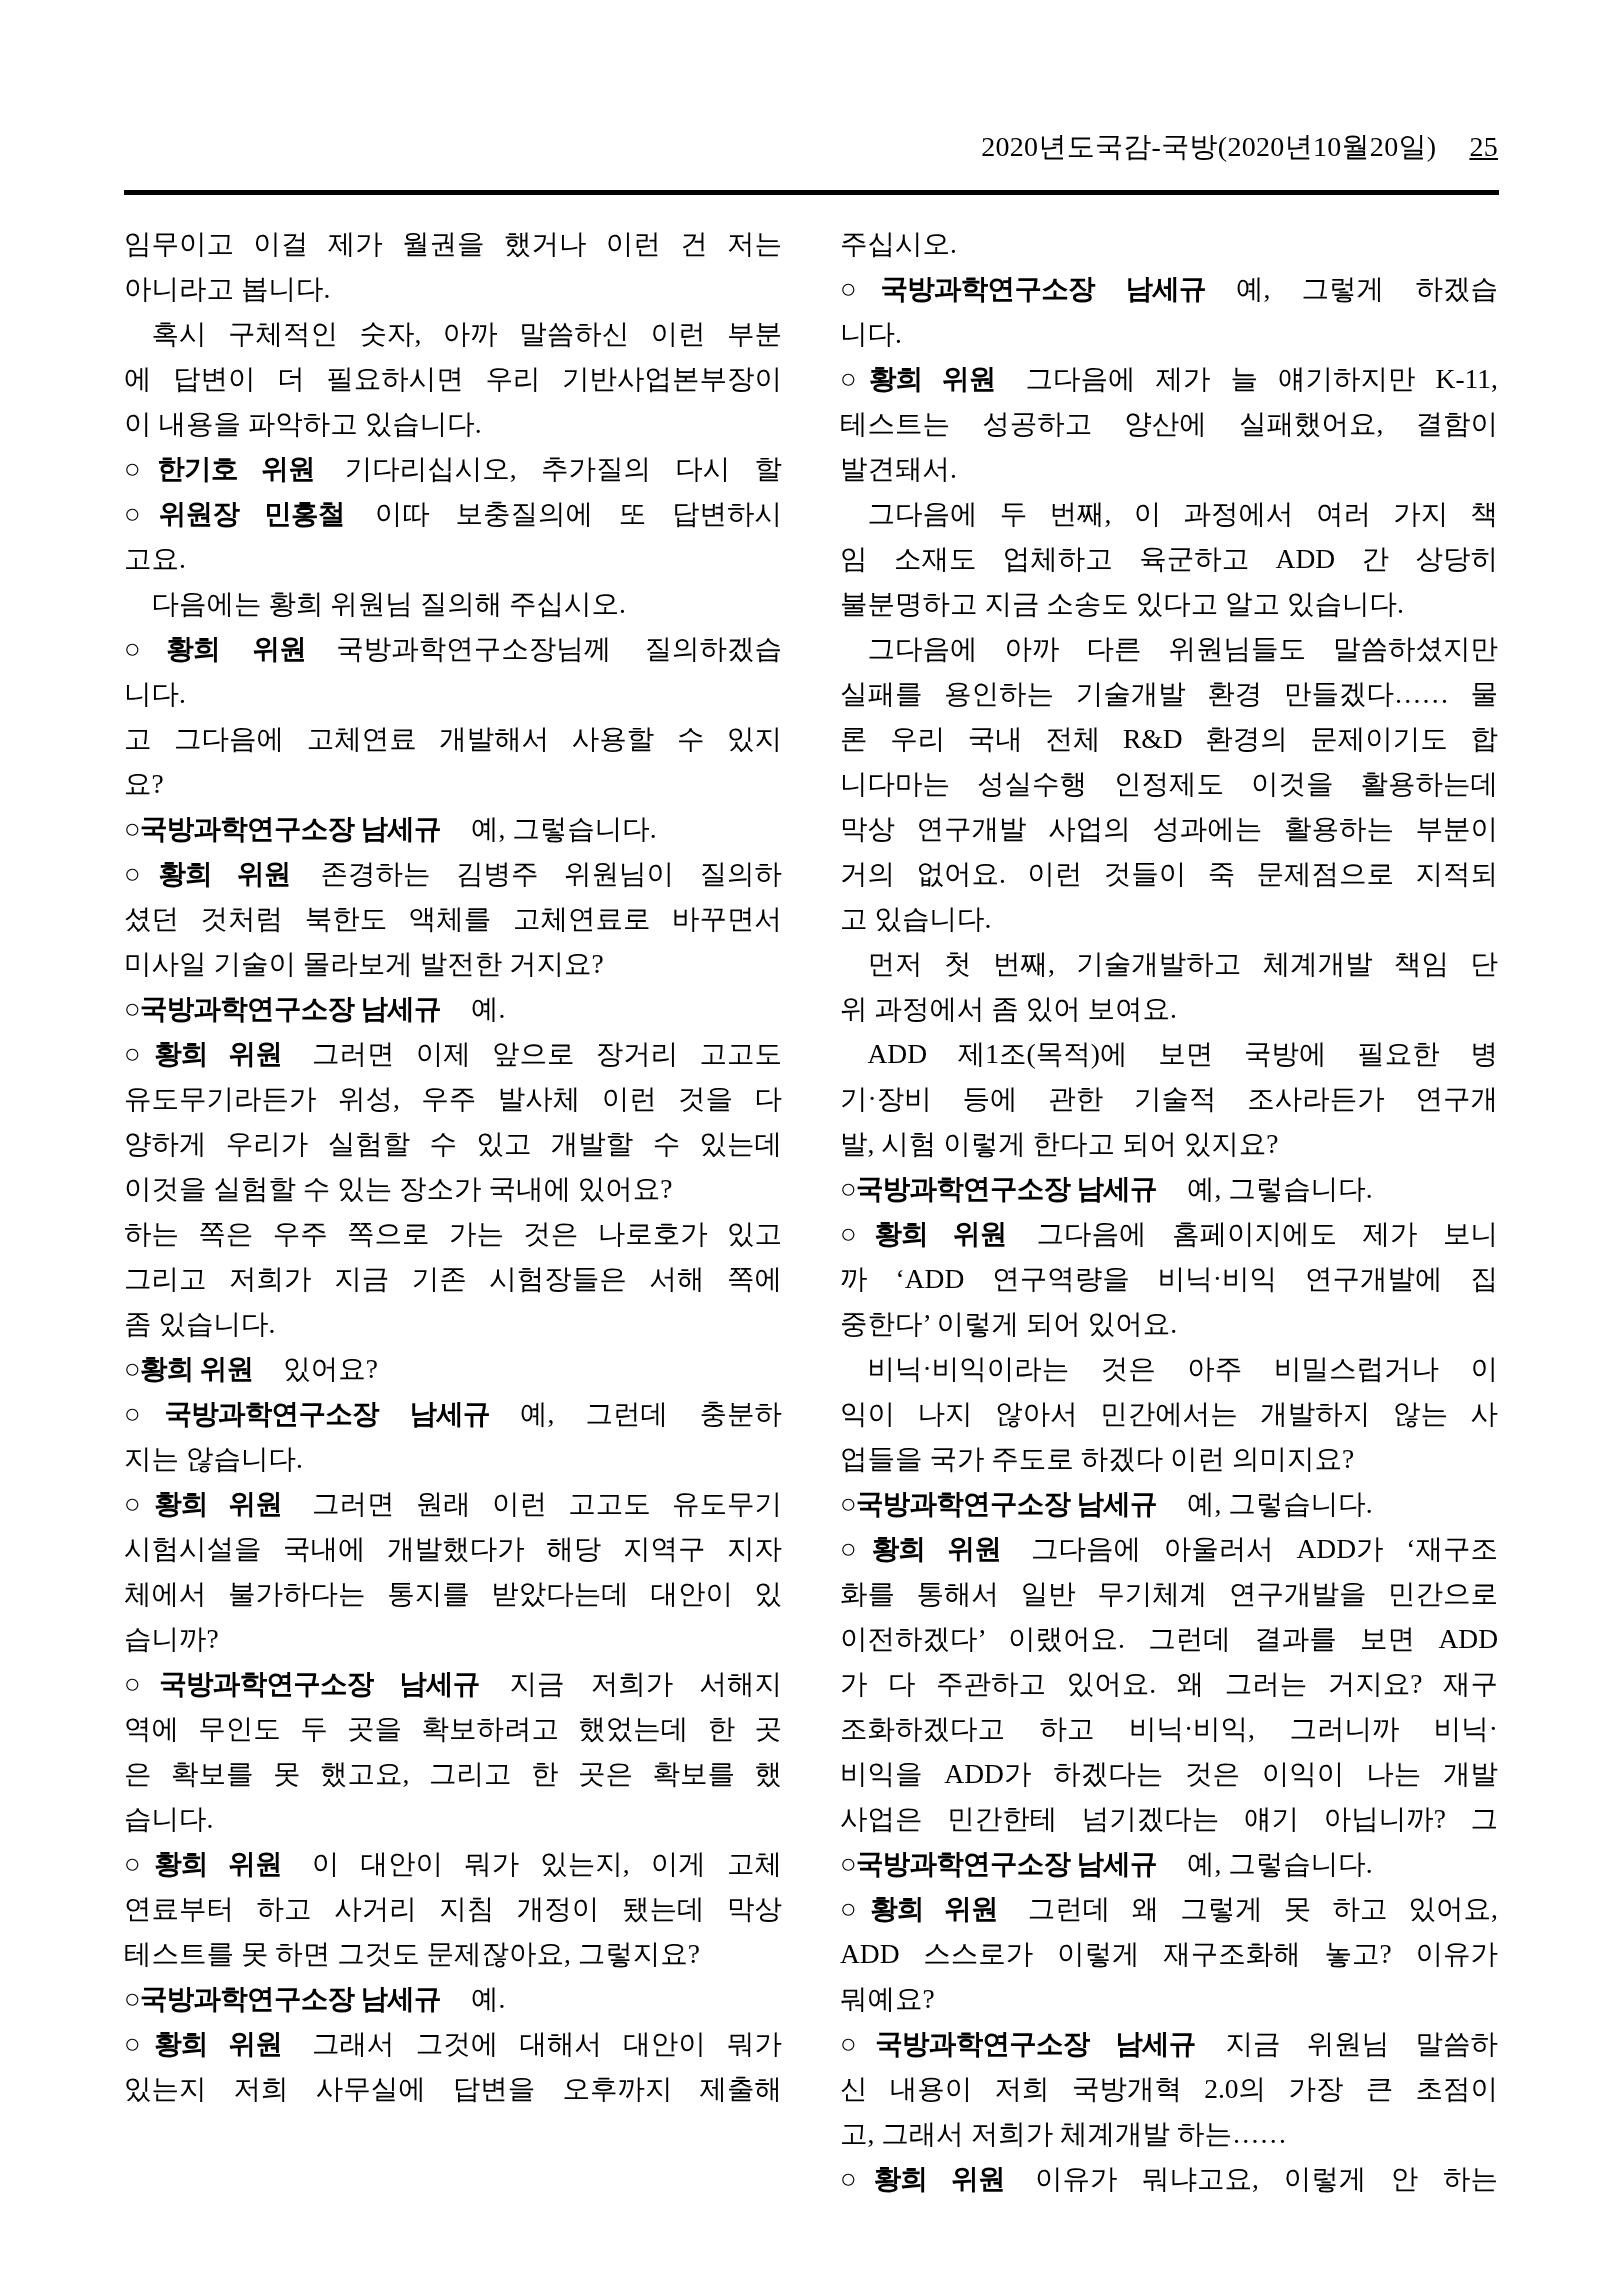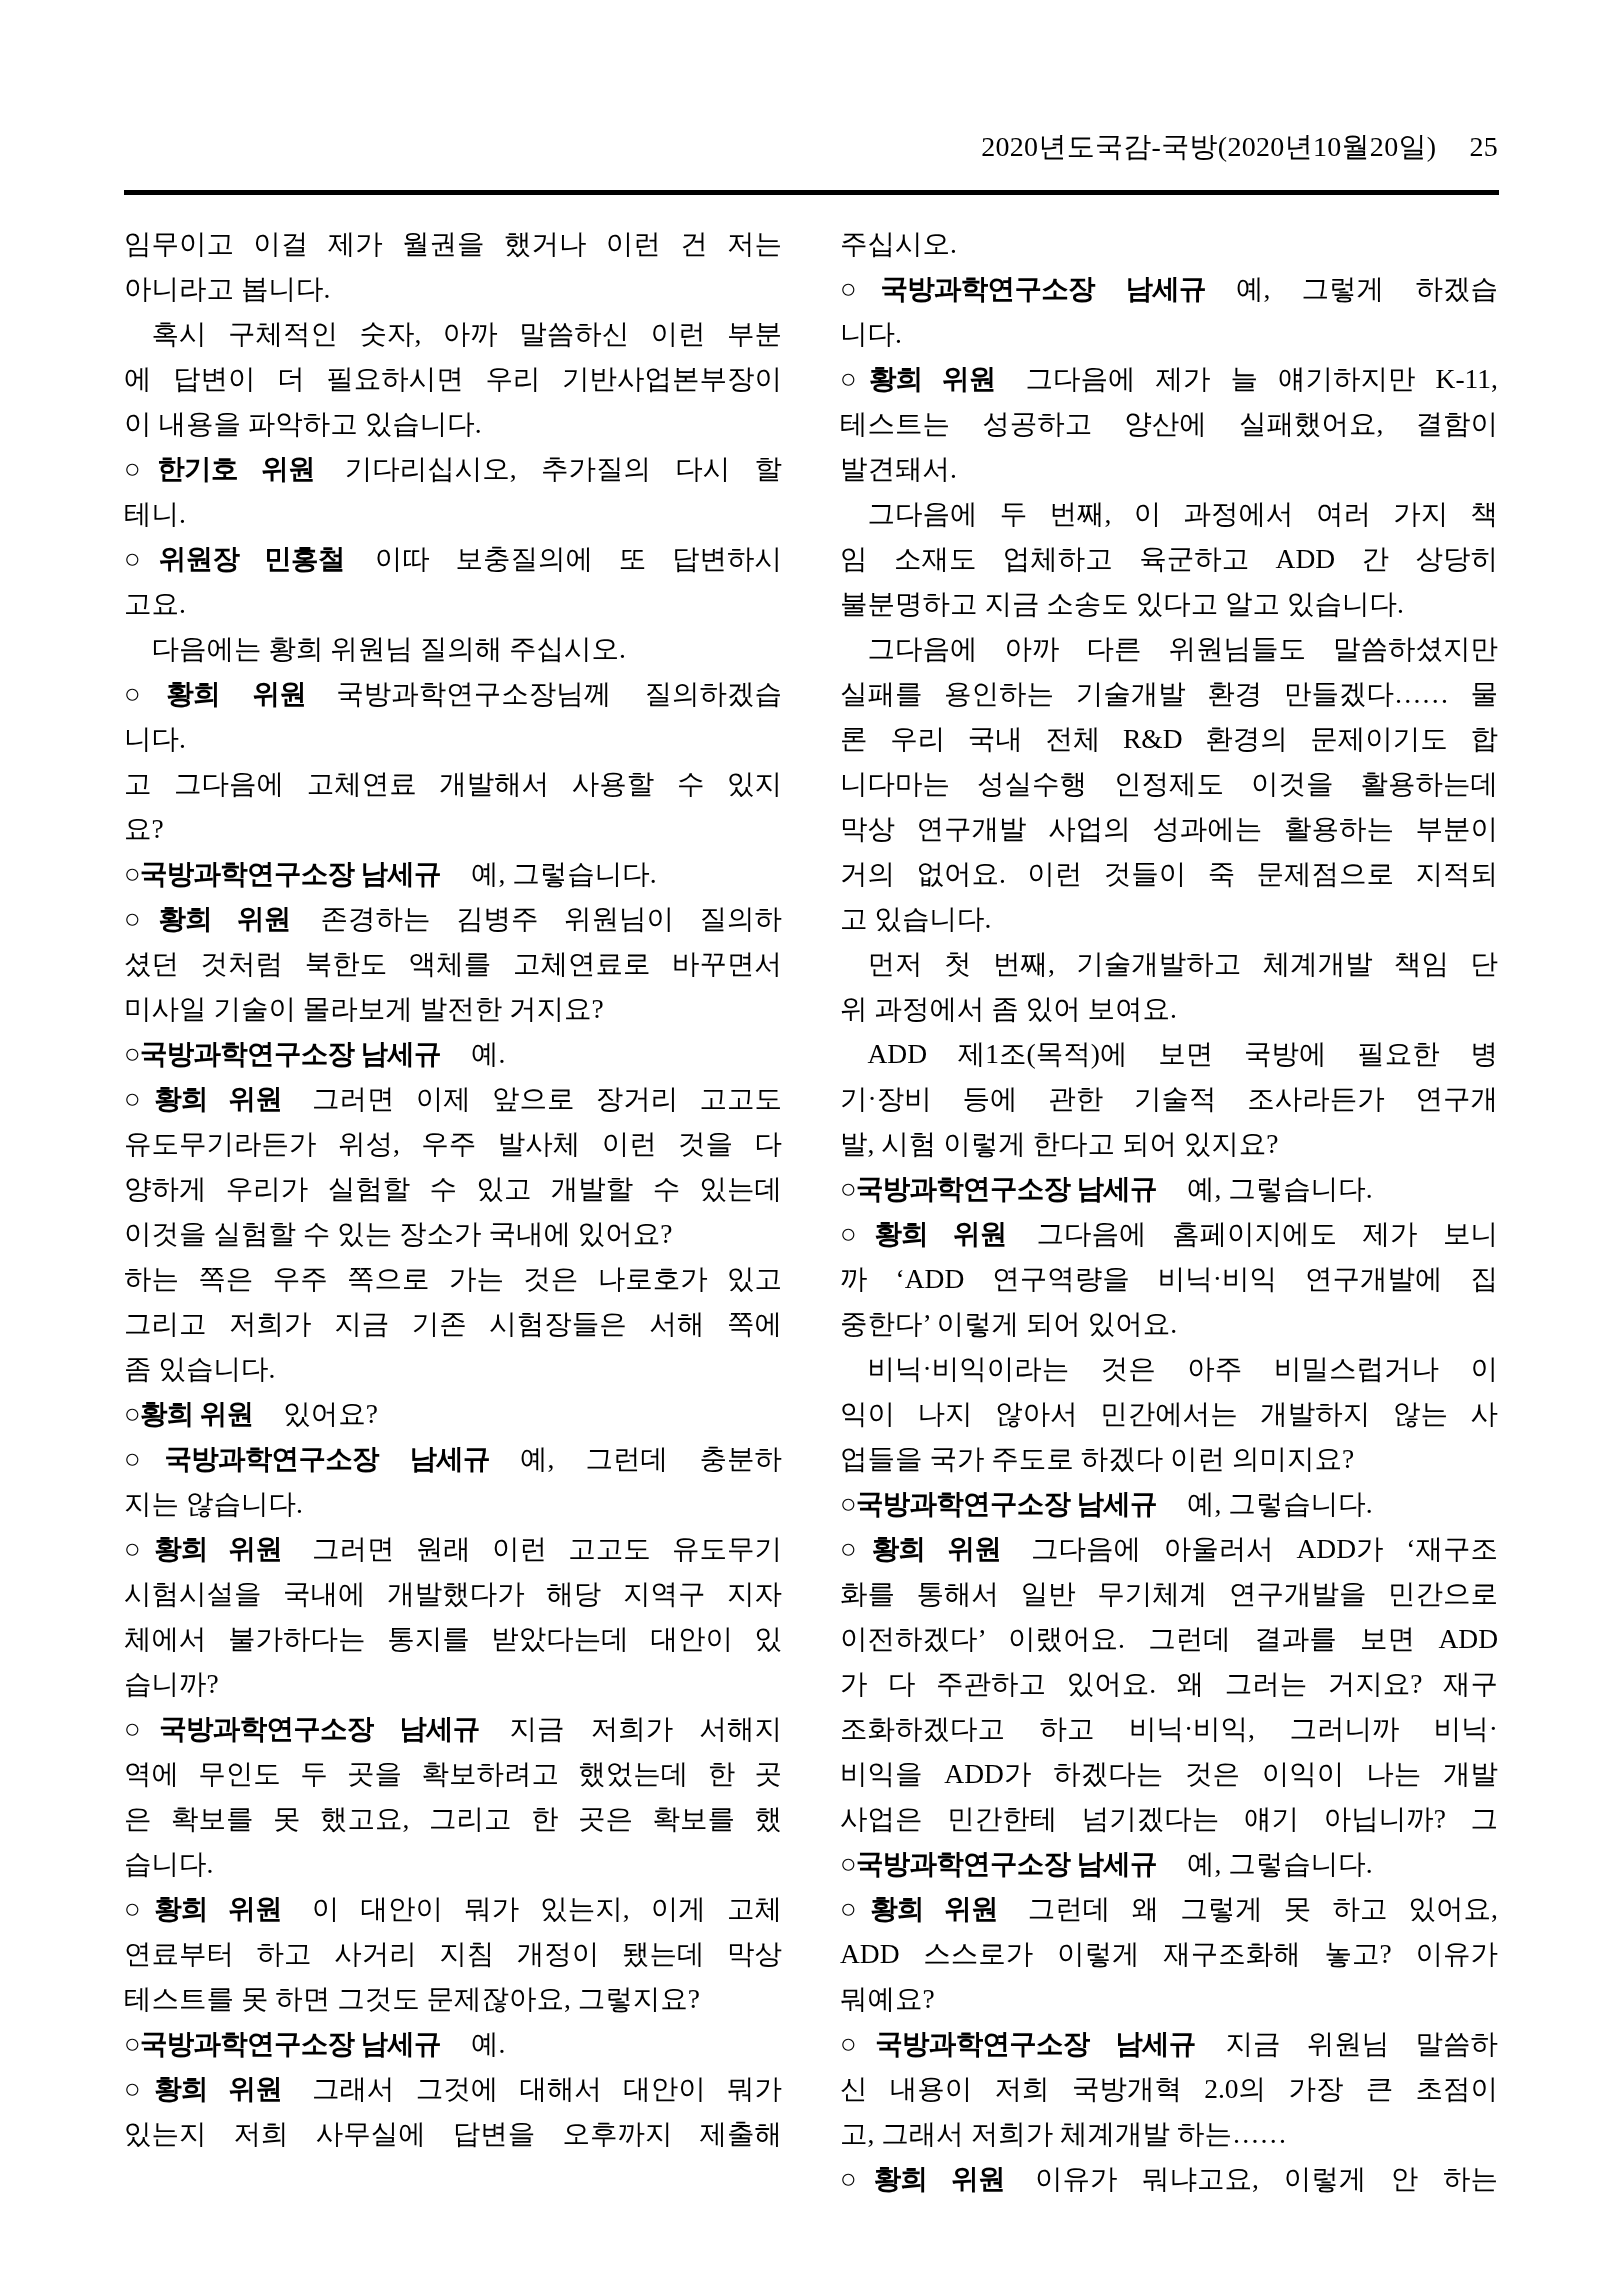--- a/index.html
+++ b/index.html
@@ -8,21 +8,21 @@
     background:#ffffff; color:#000000;
     font-family:"Liberation Serif","DejaVu Serif",serif;
     position:relative; overflow:hidden;
   }
   .page { position:absolute; inset:0; }
   .header {
     position:absolute; top:127px; left:124px; width:1374px;
     text-align:right; font-size:28px; line-height:39px;
     letter-spacing:0.3px; white-space:nowrap;
   }
-  .header .pagenum { margin-left:33px; }
+  .header .pagenum { margin-left:33px;text-decoration:underline; }
   .rule {
     position:absolute; top:190px; left:124px;
     width:1375px; height:4.6px; background:#000000;
   }
   .col { position:absolute; top:221px; width:658px; }
   .col-left  { left:124px; }
   .col-right { left:840px; }
   .line {
     font-size:27.5px; line-height:45px; height:45px;
     text-align:justify; text-align-last:justify;
@@ -44,21 +44,20 @@
     <span>2020년도국감-국방(2020년10월20일)</span><span class="pagenum">25</span>
   </div>
   <div class="rule"></div>
   <div class="col col-left" id="col-left">
       <div class="line"><span>임무이고 이걸 제가 월권을 했거나 이런 건 저는</span></div>
       <div class="line end"><span>아니라고 봅니다.</span></div>
       <div class="line indent"><span>혹시 구체적인 숫자, 아까 말씀하신 이런 부분</span></div>
       <div class="line"><span>에 답변이 더 필요하시면 우리 기반사업본부장이</span></div>
       <div class="line end"><span>이 내용을 파악하고 있습니다.</span></div>
       <div class="line"><span class="speaker"><span>○</span><span>한기호 위원</span></span><span class="gap"></span><span>기다리십시오, 추가질의 다시 할</span></div>
-      <div class="line end"><span>테니.</span></div>
       <div class="line"><span class="speaker"><span>○</span><span>위원장 민홍철</span></span><span class="gap"></span><span>이따 보충질의에 또 답변하시</span></div>
       <div class="line end"><span>고요.</span></div>
       <div class="line end indent"><span>다음에는 황희 위원님 질의해 주십시오.</span></div>
       <div class="line"><span class="speaker"><span>○</span><span>황희 위원</span></span><span class="gap"></span><span>국방과학연구소장님께 질의하겠습</span></div>
       <div class="line end"><span>니다.</span></div>
       <div class="line"><span>고 그다음에 고체연료 개발해서 사용할 수 있지</span></div>
       <div class="line end"><span>요?</span></div>
       <div class="line end"><span class="speaker"><span>○</span><span>국방과학연구소장 남세규</span></span><span class="gap"></span><span>예, 그렇습니다.</span></div>
       <div class="line"><span class="speaker"><span>○</span><span>황희 위원</span></span><span class="gap"></span><span>존경하는 김병주 위원님이 질의하</span></div>
       <div class="line"><span>셨던 것처럼 북한도 액체를 고체연료로 바꾸면서</span></div>

